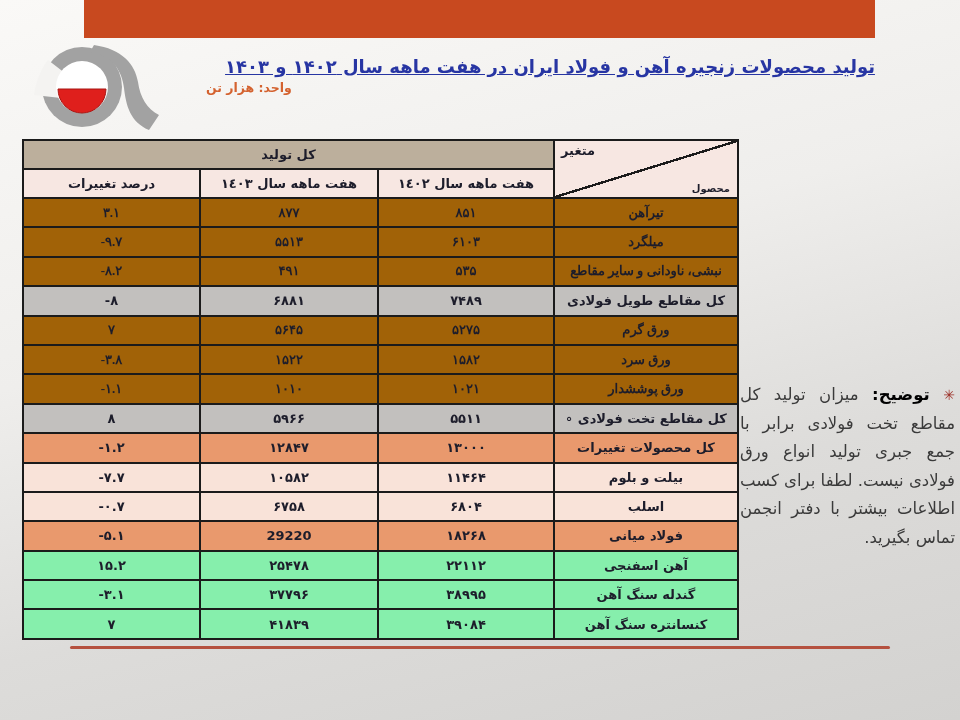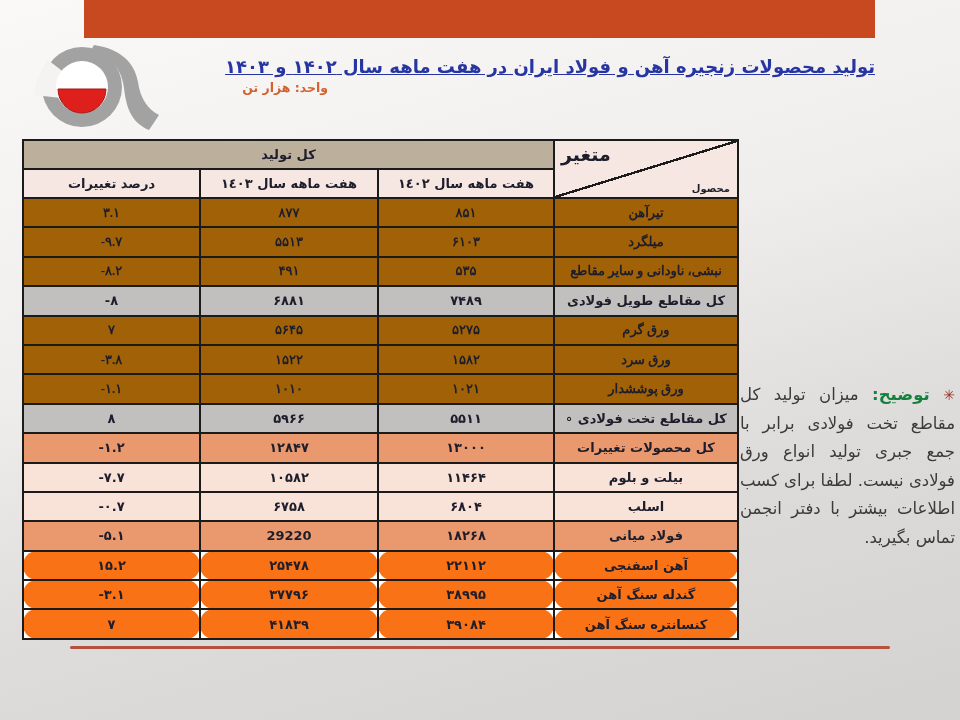--- a/index.html
+++ b/index.html
@@ -8,53 +8,53 @@
     background:linear-gradient(165deg,#FAF9F7 0%,#EFEEEC 40%,#DDDCDA 68%,#D3D2D0 100%);
     font-family:"DejaVu Sans",sans-serif;
   }
   .top-bar{position:absolute;left:84px;top:0;width:791px;height:38px;background:#C8491F;}
   .logo{position:absolute;left:28px;top:44px;width:148px;height:92px;}
   .page-title{
     position:absolute;left:215px;top:56px;width:670px;text-align:center;direction:rtl;
     color:#2735A3;font-weight:bold;font-size:18px;letter-spacing:0;text-decoration:underline;
   }
   .unit-label{
-    position:absolute;left:224px;top:80px;width:104px;text-align:right;direction:rtl;
+    position:absolute;left:206px;top:80px;width:104px;text-align:left;direction:rtl;
     color:#D4622F;font-weight:bold;font-size:12.5px;
   }
   .tbl-wrap{position:absolute;left:22px;top:139px;}
   table.prod{border-collapse:collapse;table-layout:fixed;direction:rtl;background:#fff;}
   table.prod td{
     border:2px solid #1b1b1b;padding:0;text-align:center;vertical-align:middle;
     font-weight:bold;color:#1d1d2b;font-size:13px;overflow:hidden;white-space:nowrap;
   }
   tr.hdr{height:29px;}
   tr.data{height:29.4px;}
   td.corner{
     position:relative;background-color:#F7E7E2;
     background-image:linear-gradient(to bottom right,
       rgba(0,0,0,0) calc(50% - 1.2px),#1b1b1b calc(50% - 1.2px),
       #1b1b1b calc(50% + 1.2px),rgba(0,0,0,0) calc(50% + 1.2px));
   }
-  td.corner .lbl-top{position:absolute;top:2px;left:6px;font-size:19px;}
+  td.corner .lbl-top{position:absolute;top:2px;left:6px;font-size:13px;}
   td.corner .lbl-bottom{position:absolute;bottom:3px;right:7px;font-size:10px;}
   td.group-hd{background:#BCAF9C;font-size:14px;}
   td.sub-hd{background:#F7E7E2;font-size:12.5px;}
   td.num{direction:ltr;}
   td.product{font-size:12.5px;margin-top:28px;}
   tr.r-pink td{background:#a16207;font-family:Liberation Serif, serif;}
   tr.r-gray td{background:#C2C0BE;}
   tr.r-orange td{background:#E9996D;}
   tr.r-cream td{background:#F9E3D9;}
-  tr.r-tan td{background:#f97316;border-radius:14px;}
+  tr.r-tan td{background:#86efac;}
   .footnote{
     position:absolute;left:740px;top:381px;width:215px;direction:rtl;text-align:justify;
     font-size:16.5px;line-height:28.5px;color:#3a3a3a;
   }
-  .footnote b{color:#15803d;}
+  .footnote b{color:#000000;}
   .footnote .marker{color:#9C3128;font-size:14px;}
   .bottom-line{position:absolute;left:70px;top:646px;width:820px;height:3px;background:#B5513F;border-radius:2px;}
 </style>
 </head>
 <body>
 
 <div class="top-bar"></div>
 
 <svg class="logo" viewBox="0 0 148 92">
   <g fill="#A2A2A2">

